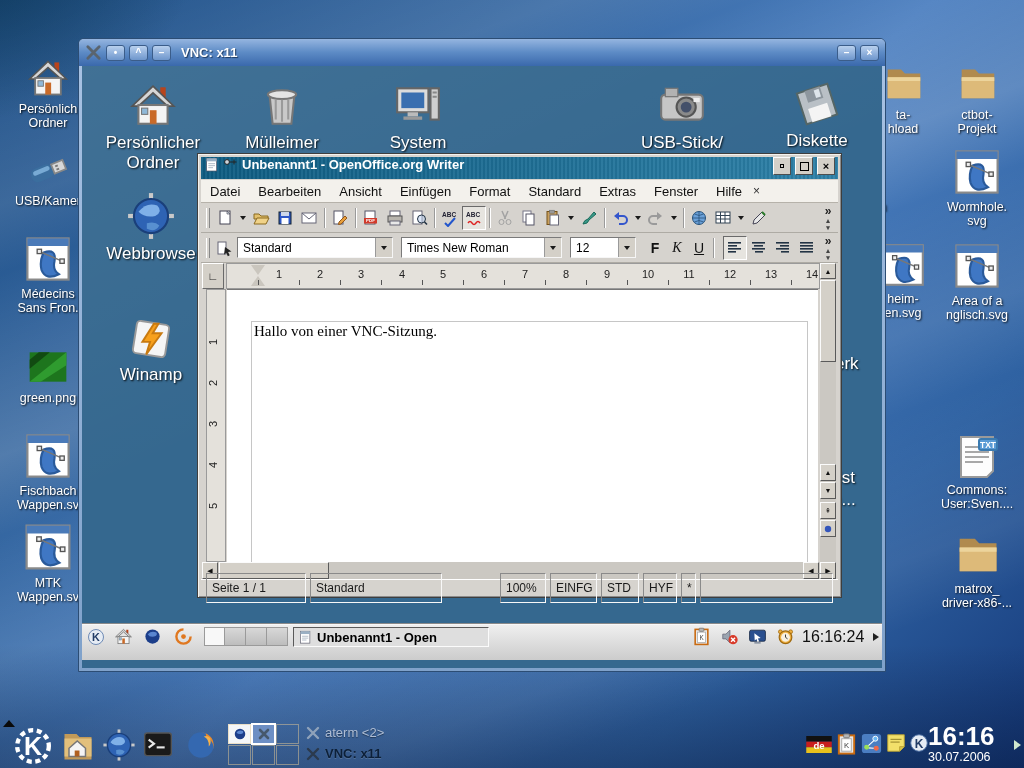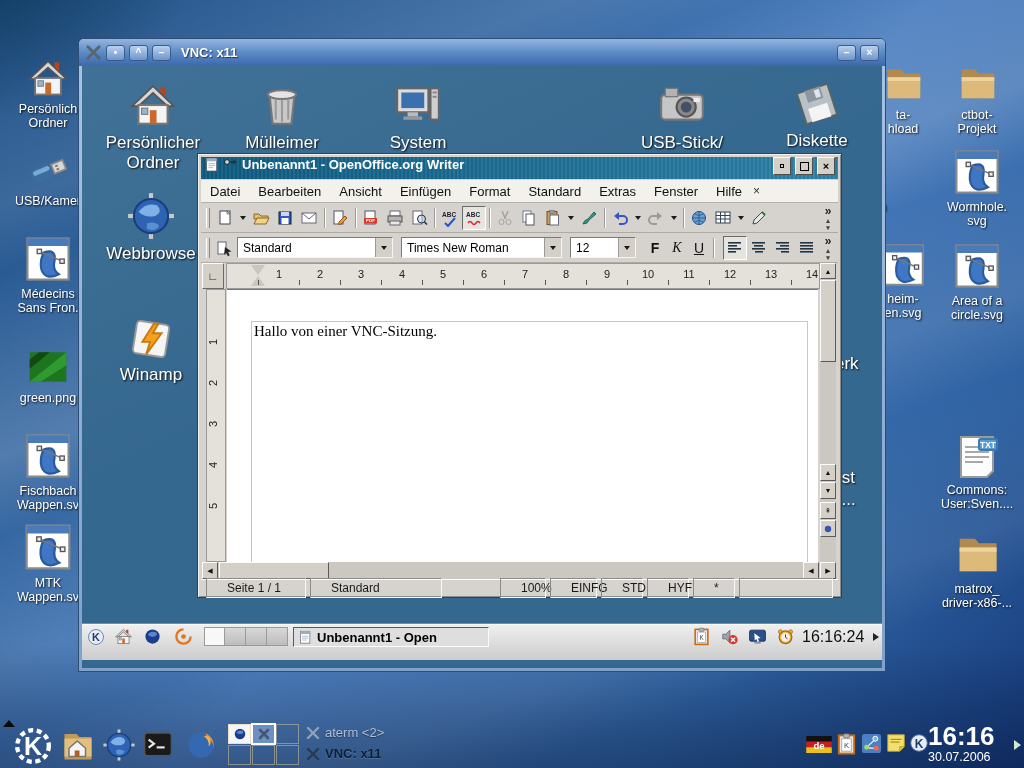--- a/index.html
+++ b/index.html
@@ -85,21 +85,21 @@
   .wpage{position:absolute;left:29px;top:135px;width:591px;height:273px;background:#fff;border-top:1px solid #777}
   .tbound{position:absolute;left:24px;top:31px;right:10px;bottom:-2px;border:1px solid #c6c6c6;border-bottom:none}
   .dtext{position:absolute;left:27px;top:33px;font-family:"Liberation Serif",serif;font-size:15px;color:#000}
   .sbv{position:absolute;left:622px;top:109px;width:16px;height:299px;background:#cbc8c2}
   .sbh{position:absolute;left:4px;top:408px;width:634px;height:17px;background:#cbc8c2}
   .sbtn{position:absolute;background:#d4d0c8;border:1px solid;border-color:#fbfbfb #5a5a5a #5a5a5a #fbfbfb;
      display:flex;align-items:center;justify-content:center;font-size:7px;color:#111;line-height:1}
   .thumb{position:absolute;background:#d4d0c8;border:1px solid;border-color:#fbfbfb #5a5a5a #5a5a5a #fbfbfb}
   .statusbar{position:absolute;left:3px;right:3px;top:425px;height:17px;background:#d6d3ce;border-top:1px solid #fff;
      display:flex;align-items:center;gap:4px;padding:0 5px;font-size:12px;color:#1a1a1a}
-  .sfield{height:20px;border:1px solid;border-color:#8a8a8a #f8f8f8 #f8f8f8 #8a8a8a;padding:0 20px;display:flex;align-items:center;white-space:nowrap}
+  .sfield{height:30px;border:1px solid;border-color:#8a8a8a #f8f8f8 #f8f8f8 #8a8a8a;padding:0 5px;display:flex;align-items:center;white-space:nowrap}
   
   .hpanel{position:absolute;left:0;top:722px;width:1024px;height:46px}
   .hp-it{position:absolute}
   .hpager{position:absolute;left:228px;top:2px;display:grid;grid-template-columns:repeat(3,23px);grid-template-rows:repeat(2,20px);gap:1px}
   .hpcell{border:1px solid rgba(225,200,150,.5);display:flex;align-items:center;justify-content:center}
   .hpcell.active{background:#6d8fc4;outline:2px solid #fff;outline-offset:-1px}
   .hpcell.first{background:#f4f6f8}
   .htasklbl1{font-size:13px;color:#aebdd4;text-shadow:0 1px 1px rgba(0,0,0,.4)}
   .htasklbl2{font-size:13px;font-weight:bold;color:#0d2038;text-shadow:0 1px 0 rgba(255,255,255,.15)}
   .hclock{position:absolute;left:928px;top:1px;width:94px;text-align:left;color:#fff}
@@ -365,21 +365,21 @@
         <use href="#i-vdoc"></use>
       </svg>
     <div class="lbl">Wormhole.
 svg</div>
   </div>
   <div class="dicon" style="left:929px;top:240px">
     <svg class="ic" width="52" height="52" style="margin:0 auto">
         <use href="#i-vdoc"></use>
       </svg>
     <div class="lbl">Area of a
-circle.svg</div>
+nglisch.svg</div>
   </div>
   <div class="dicon" style="left:929px;top:433px">
     <svg class="ic" width="48" height="48" style="margin:0 auto">
         <use href="#i-td oc"></use>
         <use href="#i-tdoc"></use>
       </svg>
     <div class="lbl">Commons:
 User:Sven....</div>
   </div>
   <div class="dicon" style="left:929px;top:528px">

